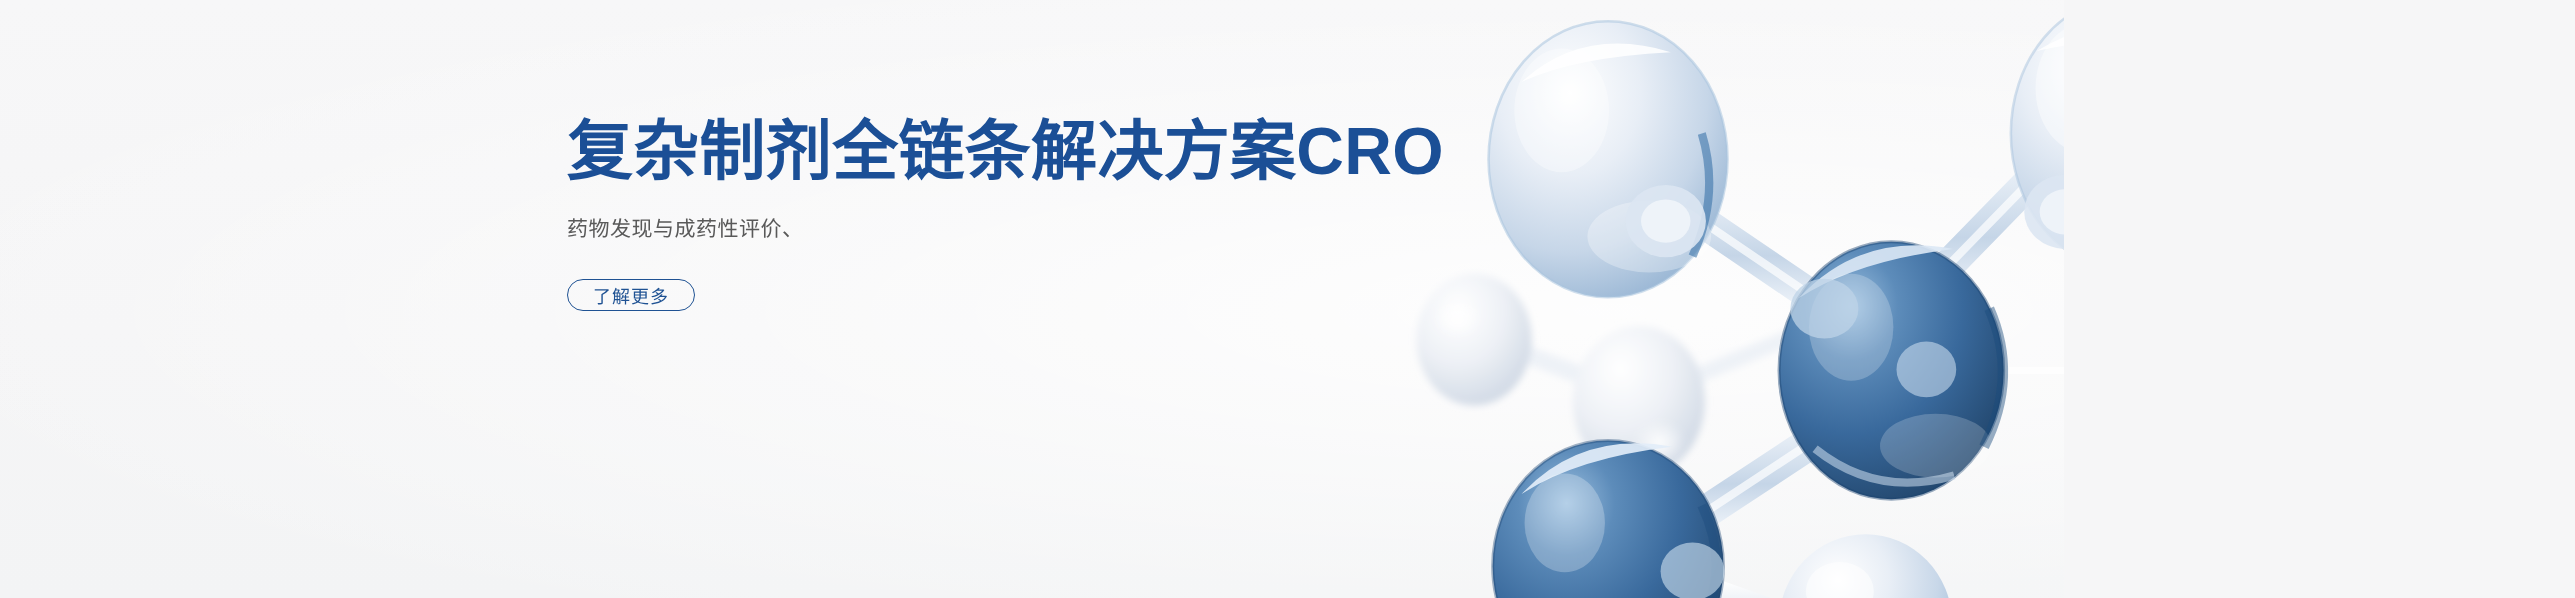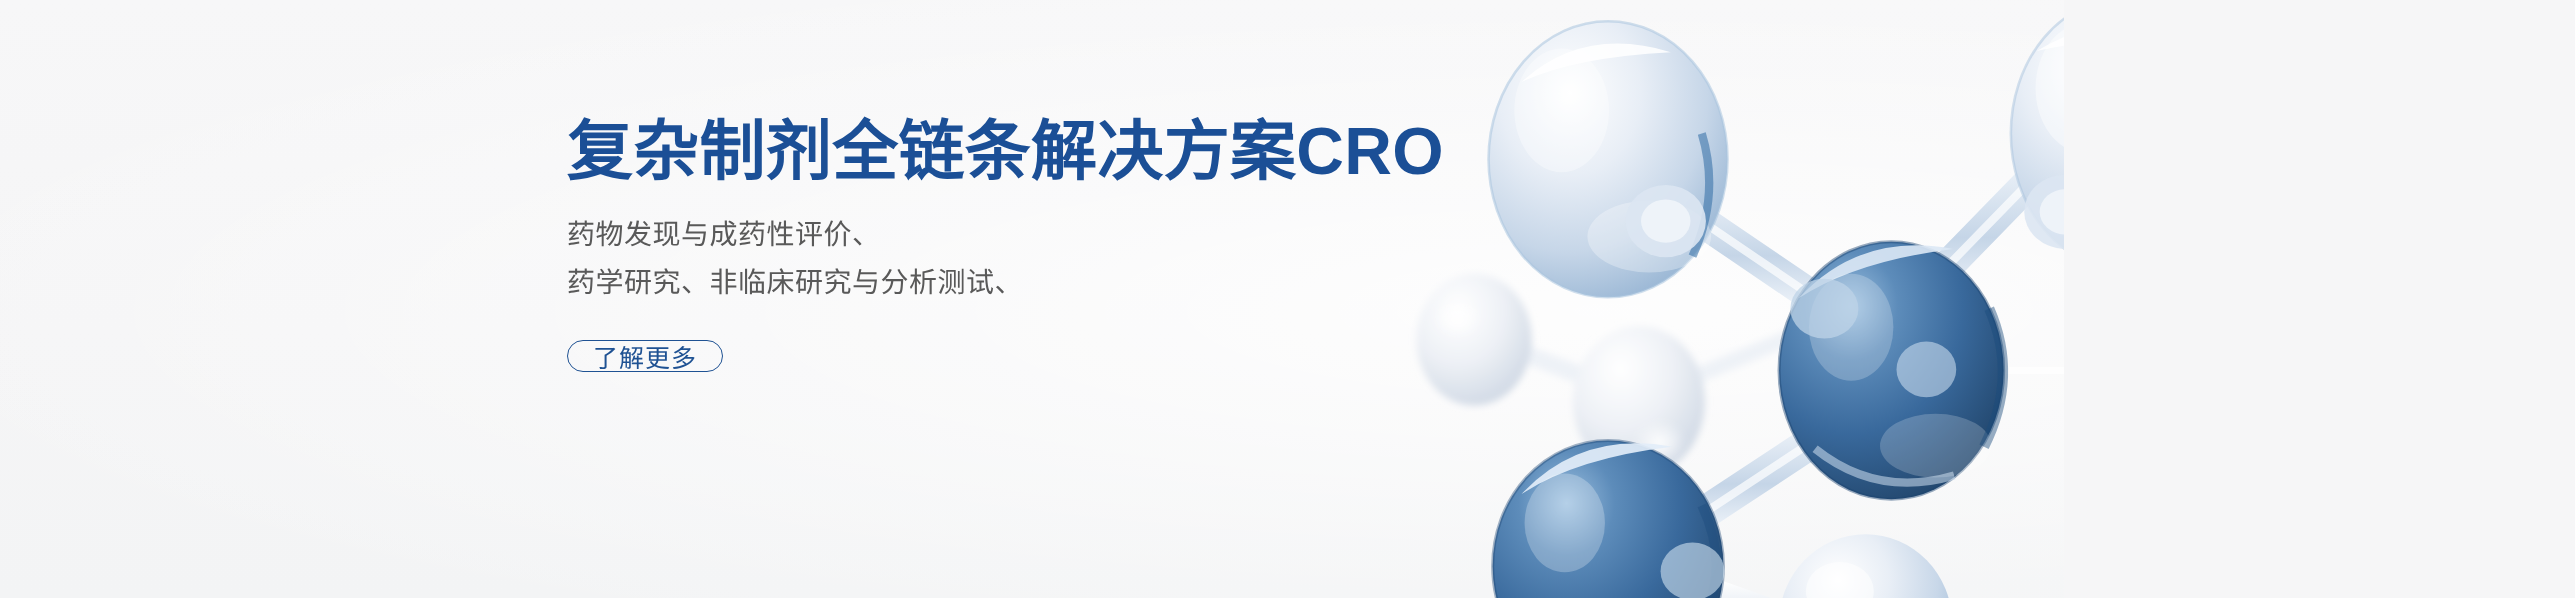--- a/index.html
+++ b/index.html
@@ -39,38 +39,38 @@
     font-weight:700;
     color:#1b4f96;
     letter-spacing:0.3px;
     white-space:nowrap;
   }
   .sub-list{
     margin-top:26px;
     list-style:none;
   }
   .sub-line{
-    font-size:28px;
+    font-size:21px;
     line-height:1.72;
     color:#595959;
     font-weight:400;
     letter-spacing:0.5px;
     white-space:nowrap;
   }
   .cta{
     display:inline-flex;
     align-items:center;justify-content:center;
     margin-top:32px;
     height:32px;
     padding:0 25px;
     border:1.5px solid #1f5293;
     border-radius:515px;
     background:transparent;
     color:#1f5293;
-    font-size:25px;
+    font-size:18px;
     letter-spacing:1px;
     font-family:inherit;
     cursor:pointer;
     white-space:nowrap;
   }
 
   
   .molecule{
     position:absolute;
     left:1319px;top:-20.6px;
@@ -235,20 +235,19 @@
       </g>
     </svg>
   </div>
 
   <div class="copy">
 
     <h1 class="headline">复杂制剂全链条解决方案CRO</h1>
 
     <ul class="sub-list">
       <li class="sub-line">药物发现与成药性评价、</li>
-      <li class="sub-line">药学研究、非临床研究与分析测试、</li>
     </ul>
 
     <button class="cta">了解更多</button>
   </div>
 
 </div>
 
 
 </body></html>

